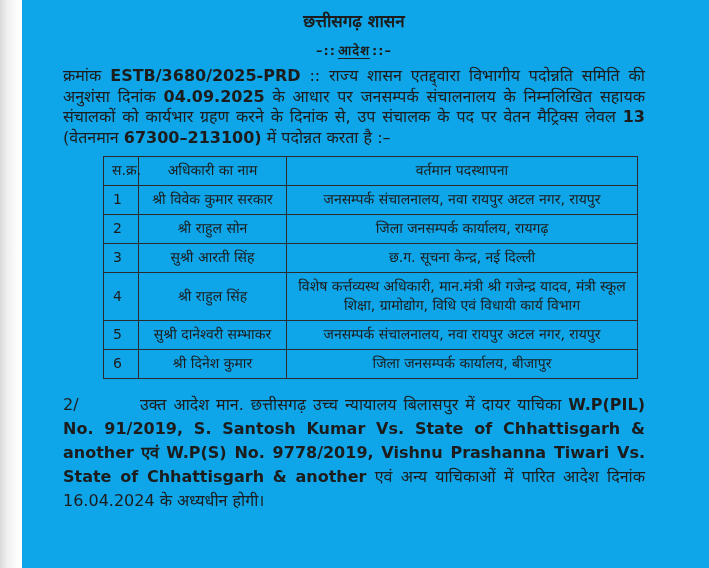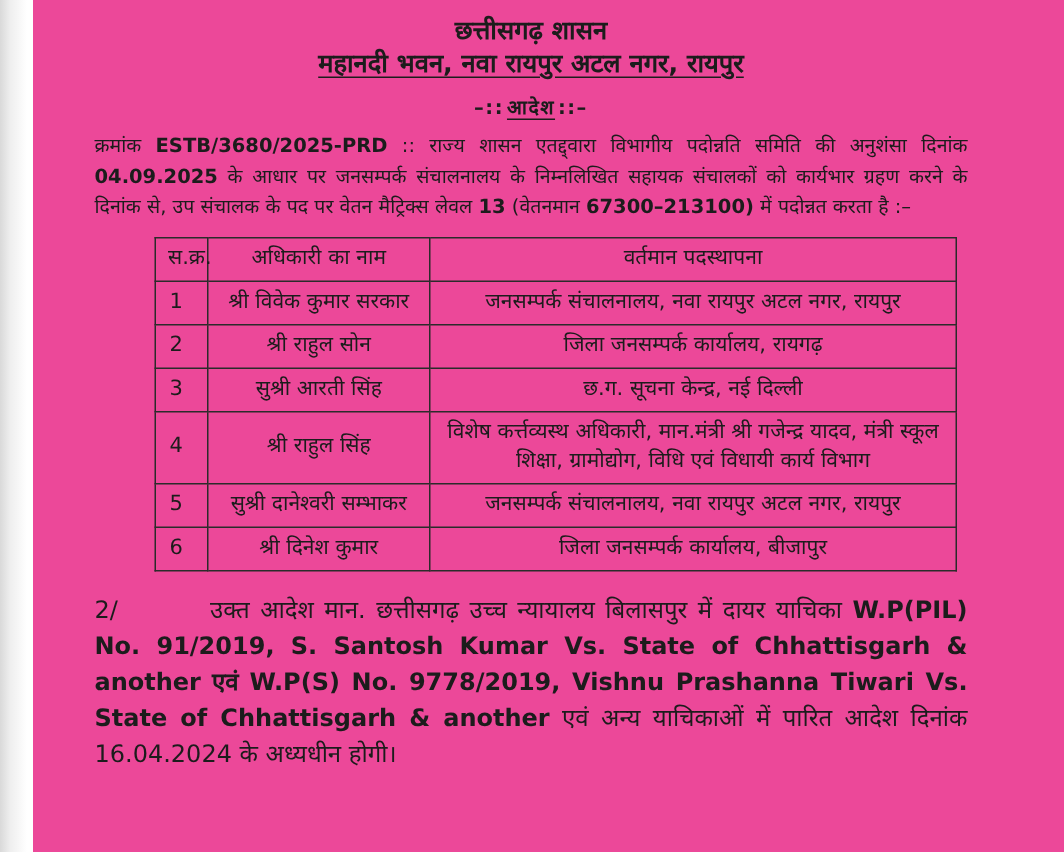--- a/index.html
+++ b/index.html
@@ -5,21 +5,21 @@
   * { margin: 0; padding: 0; box-sizing: border-box; }
   html, body { background: #ffffff; }
   body {
     width: 709px; height: 568px; overflow: hidden;
     font-family: "DejaVu Sans", "Liberation Sans", sans-serif;
     color: #1c1c1c;
   }
   .page {
     position: relative;
     width: 709px; height: 568px; overflow: hidden;
-    background: #ec4899;
+    background: #0ea5e9;
     padding: 10px 64px 0 63px;
   }
   
   .edge-shadow {
     position: absolute; left: 0; top: 0; bottom: 0; width: 22px;
     background: linear-gradient(to right, #d9d9d9 0px, #efefef 7px, #ffffff 18px);
     pointer-events: none;
   }
   .doc-header { text-align: center; }
   .h-line { font-size: 17px; font-weight: bold; line-height: 22px; }
@@ -28,21 +28,21 @@
     text-align: center; font-size: 13px; font-weight: bold;
     line-height: 22px; margin-top: 8px; letter-spacing: 1px;
   }
   .order-line .u { text-decoration: underline; text-underline-offset: 3px; margin: 0 2px; }
   .dateline {
     text-align: right; font-size: 15px; line-height: 22px; margin-top: 8px;
     white-space: nowrap;
   }
   .dateline .date-val { font-weight: bold; margin-left: 26px; }
   .para {
-    font-size: 13px; line-height: 20.5px; text-align: justify; margin-top: 4px;
+    font-size: 16px; line-height: 20.5px; text-align: justify; margin-top: 4px;
   }
   .para b, .dateline b { font-weight: bold; }
   table.officers {
     border-collapse: collapse; margin: 8px 0 0 40px;
     width: 534px; table-layout: fixed;
     font-size: 14px;
   }
   table.officers th, table.officers td {
     border: 1px solid #2b2b2b;
     padding: 4px 8px 5px 8px;
@@ -66,21 +66,20 @@
   }
 </style>
 </head>
 <body>
 
 <div class="page">
   <div class="edge-shadow"></div>
 
   <div class="doc-header">
     <div class="h-line">छत्तीसगढ़ शासन</div>
-    <div class="h-line underlined">महानदी भवन, नवा रायपुर अटल नगर, रायपुर</div>
   </div>
 
   <div class="order-line"><span>–::</span><span class="u">आदेश</span><span>::–</span></div>
 
 
   <p class="para">
     <span>क्रमांक</span>
     <b>ESTB/3680/2025-PRD</b>
     <span>::</span>
     <span>राज्य शासन एतद्द्वारा विभागीय पदोन्नति समिति की अनुशंसा दिनांक</span>

